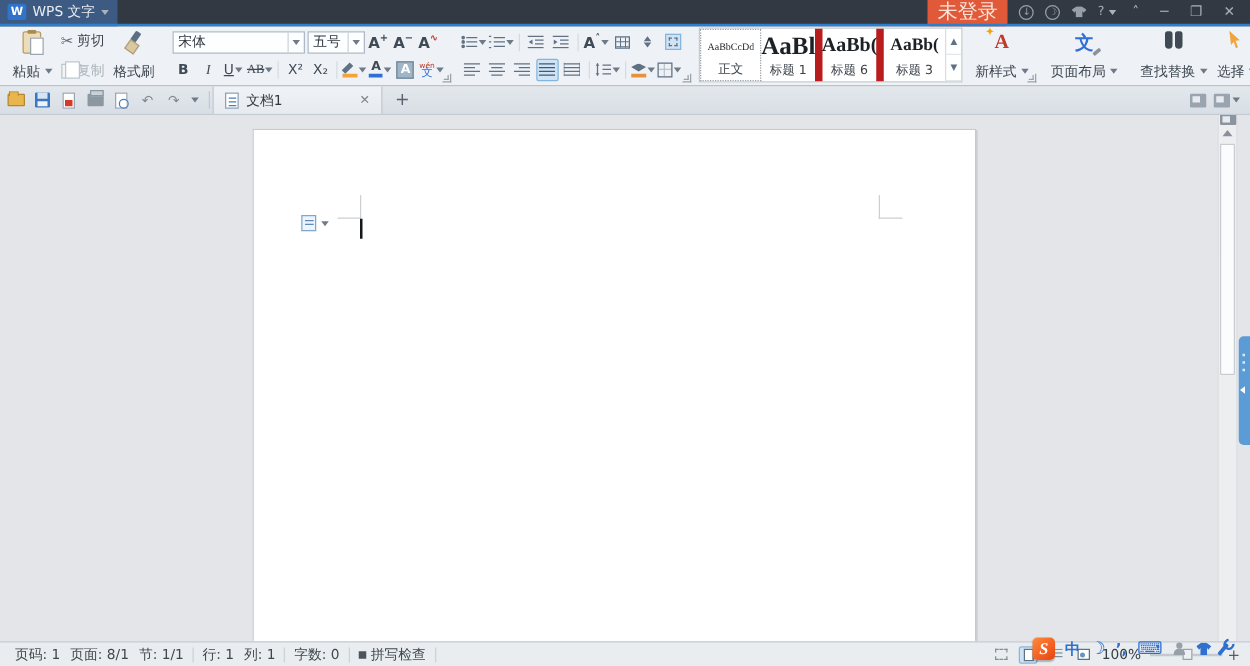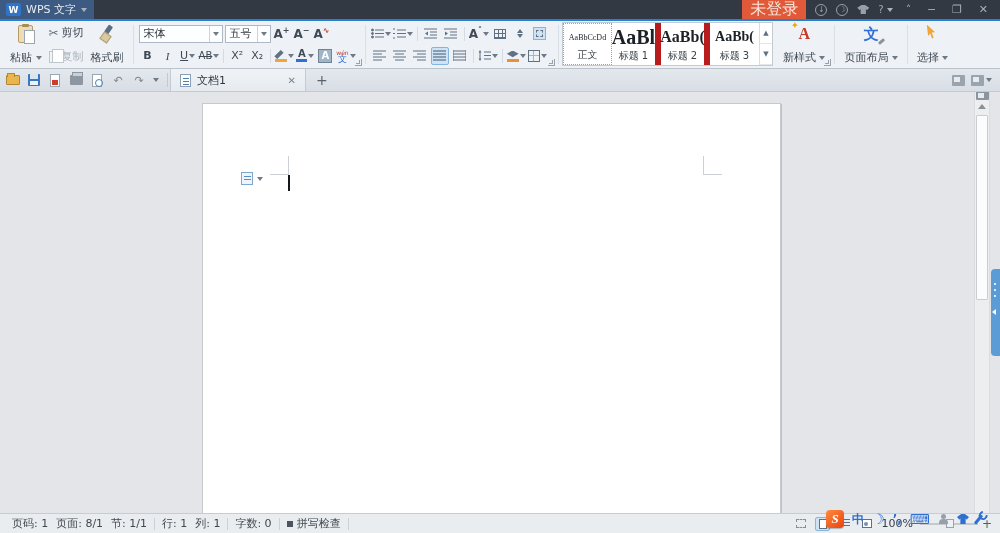--- a/index.html
+++ b/index.html
@@ -220,21 +220,21 @@
     <div class="bigbtn">
       <span class="brush-icon"></span>
       <span class="rlabel">格式刷</span>
     </div>
   </div>
   <div class="rsep"></div>
 
   <div class="rgroup" style="padding-right:8px;">
     <div class="rcol" style="height:44px;">
       <div class="rrow">
-        <span class="combo" style="width:84px;">
+        <span class="combo" style="width:106px;">
           <span class="cval">宋体</span>
           <span class="cbtn">
               <span class="caret"></span>
             </span>
         </span>
         <span class="combo" style="width:46px;">
           <span class="cval">五号</span>
           <span class="cbtn">
               <span class="caret"></span>
             </span>
@@ -250,21 +250,21 @@
           </span>
       </div>
       <div class="rrow">
         <span class="rbtn" style="font-weight:bold;">B</span>
         <span class="rbtn" style="font-style:italic;font-family:'Liberation Serif',serif;">I</span>
         <span class="rbtn">
             <span style="text-decoration:underline;">U</span>
             <span class="caret"></span>
           </span>
         <span class="rbtn">
-            <span style="text-decoration:line-through;font-size:10px;">AB</span>
+            <span style="text-decoration:line-through;font-size:10px;font-family:Liberation Serif, serif;">AB</span>
             <span class="caret"></span>
           </span>
         <span class="msep"></span>
         <span class="rbtn">X²</span>
         <span class="rbtn">X₂</span>
         <span class="msep"></span>
         <span class="rbtn">
             <span class="hl-pen"></span>
             <span class="caret"></span>
           </span>
@@ -448,21 +448,21 @@
     <div class="style-item selected">
       <span class="style-prev" style="font-size:8px;">AaBbCcDd</span>
       <span class="style-name">正文</span>
     </div>
     <div class="style-item">
       <span class="style-prev" style="font-size:20px;font-weight:bold;">AaBl</span>
       <span class="style-name">标题 1</span>
     </div>
     <div class="style-item">
       <span class="style-prev" style="font-size:16px;font-weight:bold;">AaBb(</span>
-      <span class="style-name">标题 2</span>
+      <span class="style-name">标题 6</span>
     </div>
     <div class="style-item" style="border-right:none;">
       <span class="style-prev" style="font-size:14px;font-weight:bold;">AaBb(</span>
       <span class="style-name">标题 3</span>
     </div>
     <div class="gal-ctl">
       <span>▲</span>
       <span>▼</span>
     </div>
   </div>
@@ -478,20 +478,24 @@
 
   <div class="rgroup">
     <div class="bigbtn">
       <span class="texttool-icon">文</span>
       <span class="rlabel"><span>页面布局</span> <span class="caret"></span></span>
     </div>
   </div>
   <div class="rsep"></div>
 
   <div class="rgroup">
+    <div class="bigbtn">
+      <span class="binoc"></span>
+      <span class="rlabel"><span>查找替换</span> <span class="caret"></span></span>
+    </div>
     <div class="bigbtn">
       <span class="selarrow"></span>
       <span class="rlabel"><span>选择</span> <span class="caret"></span></span>
     </div>
   </div>
 </div>
 
 <div class="tabrow">
   <div class="qat">
     <span class="qico">

